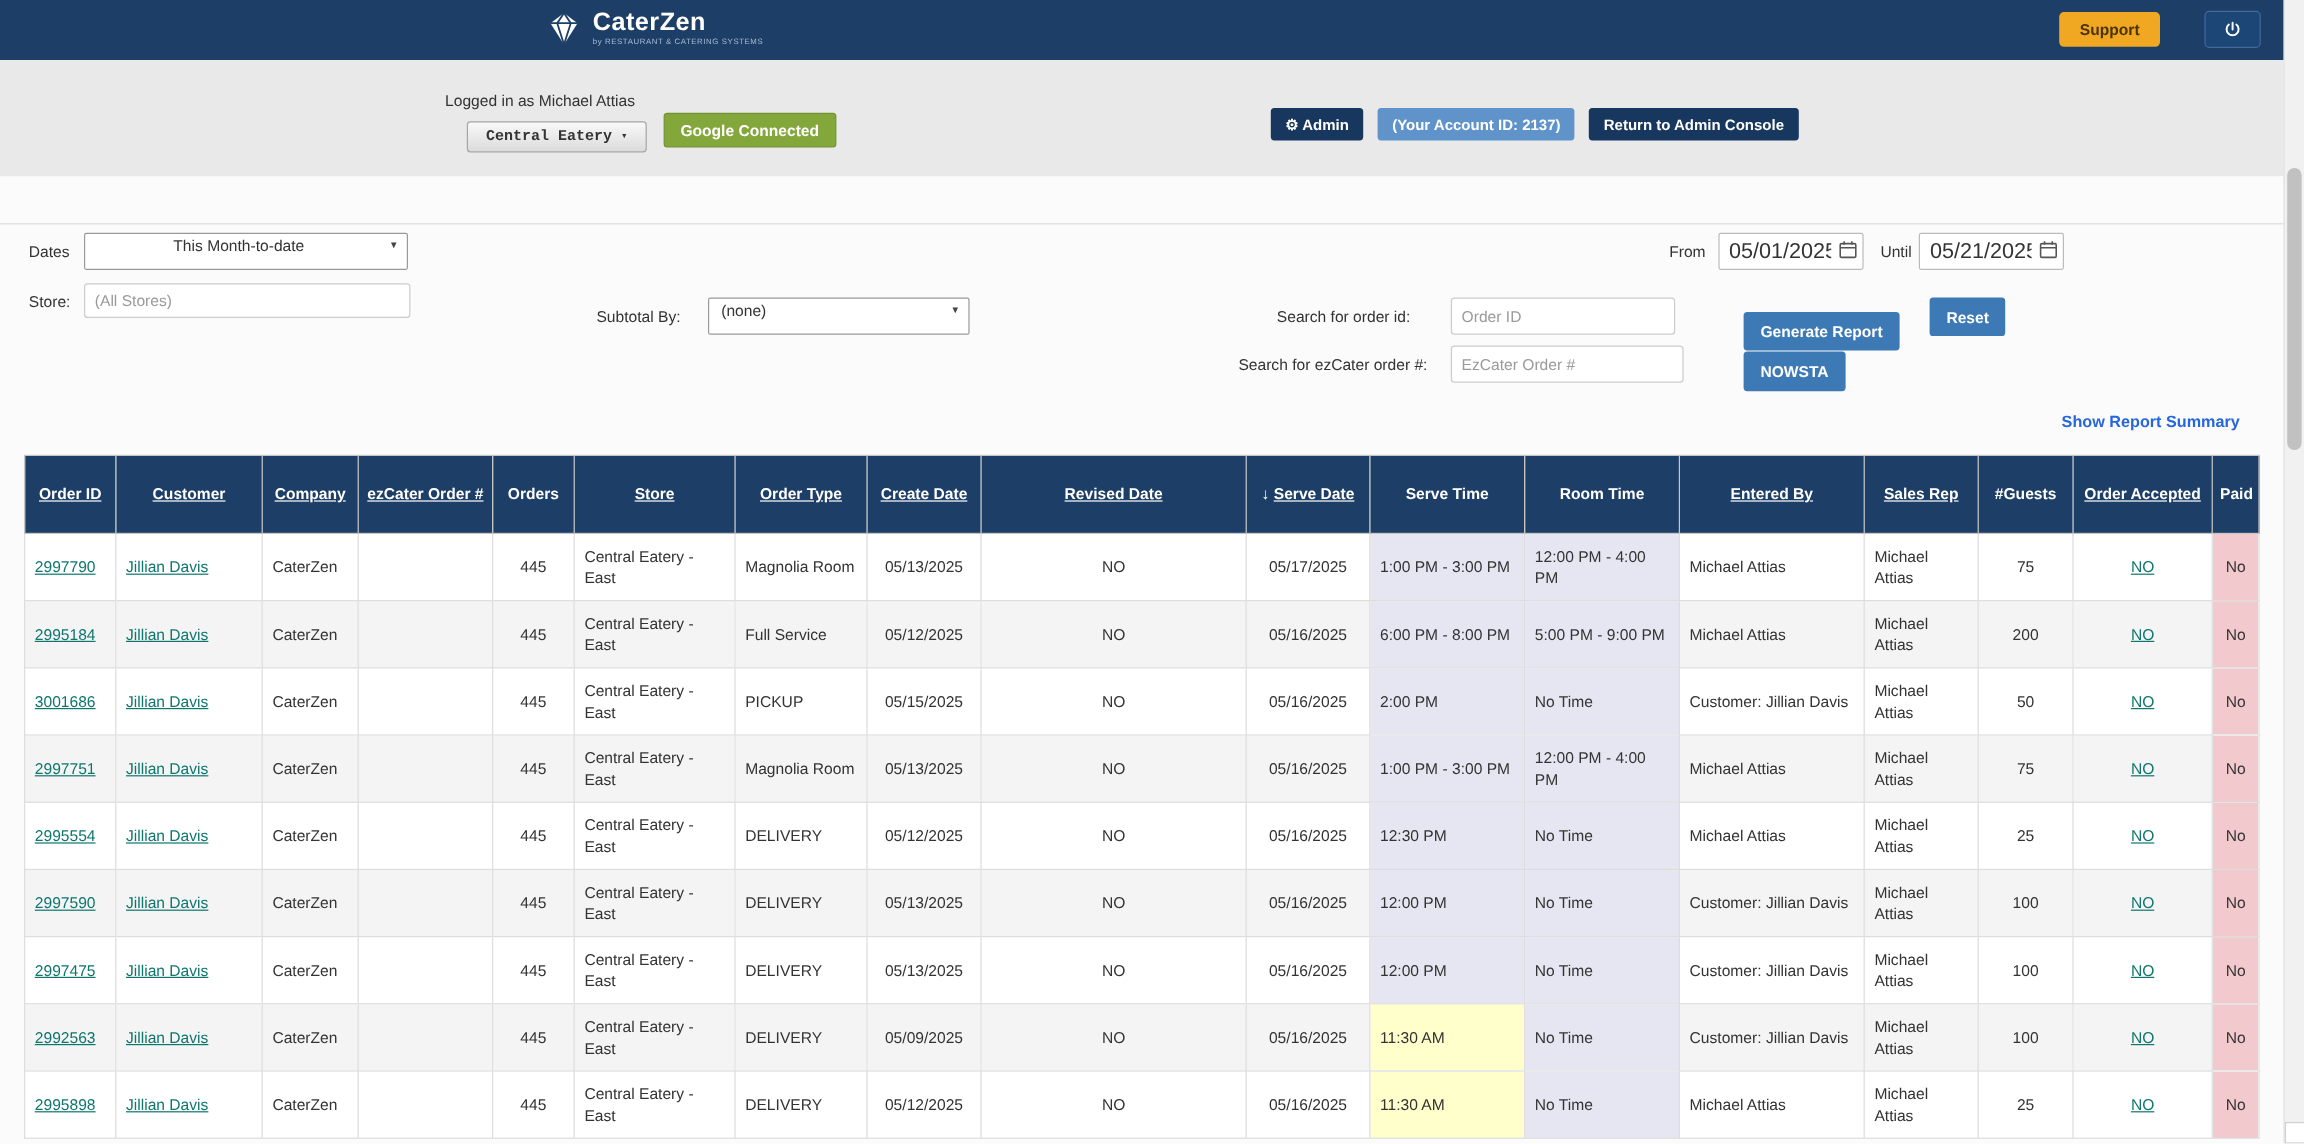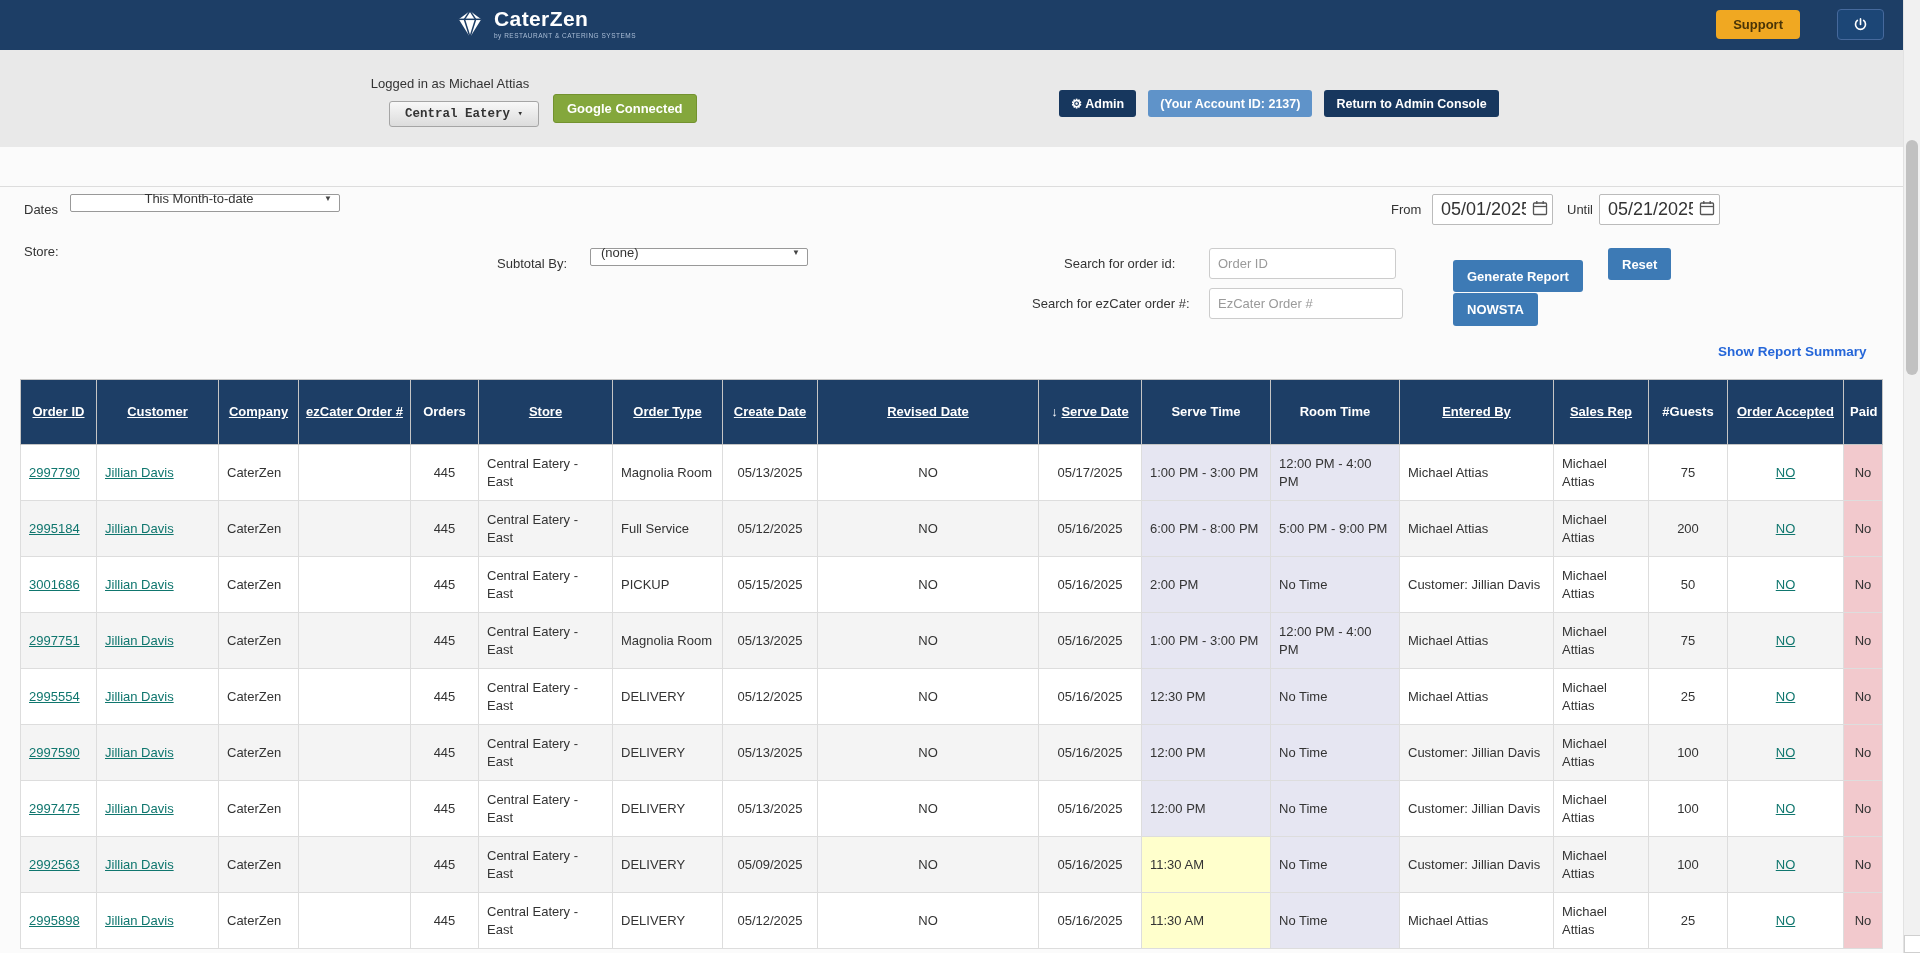--- a/index.html
+++ b/index.html
@@ -36,21 +36,21 @@
   .sub-right { position:absolute; left:1059px; top:40px; display:flex; gap:12px; }
   .btn-navy, .btn-midblue { height:27px; border:none; border-radius:3px; color:#fff; font-size:12.5px;
     font-weight:bold; padding:0 12px; cursor:pointer; font-family:inherit; white-space:nowrap; }
   .btn-navy { background:#17375e; }
   .btn-midblue { background:#5f93c9; }
 
   
   .content { position:absolute; top:147px; left:0; width:1920px; height:806px; background:#fbfbfb; }
   .divider { position:absolute; top:39px; left:0; width:100%; height:1px; background:#ddd; }
   .flabel { position:absolute; font-size:13px; color:#333; white-space:nowrap; }
-  .select-box { position:absolute; background:#fff; border:1px solid #999; border-radius:2px; height:18px;
+  .select-box { position:absolute; background:#fff; border:1px solid #999; border-radius:2px; height:31px;
     font-size:13px; color:#333; display:flex; align-items:center; padding:0 22px 10px 10px; cursor:pointer; }
   .select-box .sel-caret { position:absolute; right:7px; font-size:8px; color:#444; }
   .select-box.centered { justify-content:center; }
   .txt-input { position:absolute; background:#fff; border:1px solid #ccc; border-radius:3px; height:29px;
     font-size:13px; color:#333; padding:0 8px; font-family:inherit; }
   .txt-input::placeholder { color:#9a9a9a; }
   .date-wrap { position:absolute; width:121px; height:31px; }
   .date-wrap input { width:121px; height:31px; border:1px solid #bbb; border-radius:2px; font-size:18px;
     padding:0 26px 0 8px; font-family:inherit; color:#333; background:#fff; }
   .cal-btn { position:absolute; right:4px; top:6px; width:18px; height:18px; background:transparent; border:none;
@@ -147,20 +147,21 @@
       <svg width="16" height="16" viewBox="0 0 16 16" fill="none" stroke="#555" stroke-width="1.3">
         <rect x="1.5" y="3" width="13" height="11.5" rx="1"></rect>
         <line x1="1.5" y1="6.5" x2="14.5" y2="6.5"></line>
         <line x1="4.8" y1="1" x2="4.8" y2="4"></line>
         <line x1="11.2" y1="1" x2="11.2" y2="4"></line>
       </svg>
     </button>
   </div>
 
   <span class="flabel" style="left:24px; top:97px;">Store:</span>
+  <input class="txt-input" style="left: 70px; top: 89px; width: 272px;" type="text" placeholder="(All Stores)">
 
   <span class="flabel" style="left:497px; top:109px;">Subtotal By:</span>
   <div class="select-box" style="left:590px; top:101px; width:218px;">
     <span>(none)</span>
     <span class="sel-caret">▼</span>
   </div>
 
   <span class="flabel" style="left:1064px; top:109px;">Search for order id:</span>
   <input class="txt-input" style="left: 1209px; top: 101px; width: 187px; height: 31px;" type="text" placeholder="Order ID">
   <button class="btn-blue" style="left:1453px; top:113px;">Generate Report</button>

